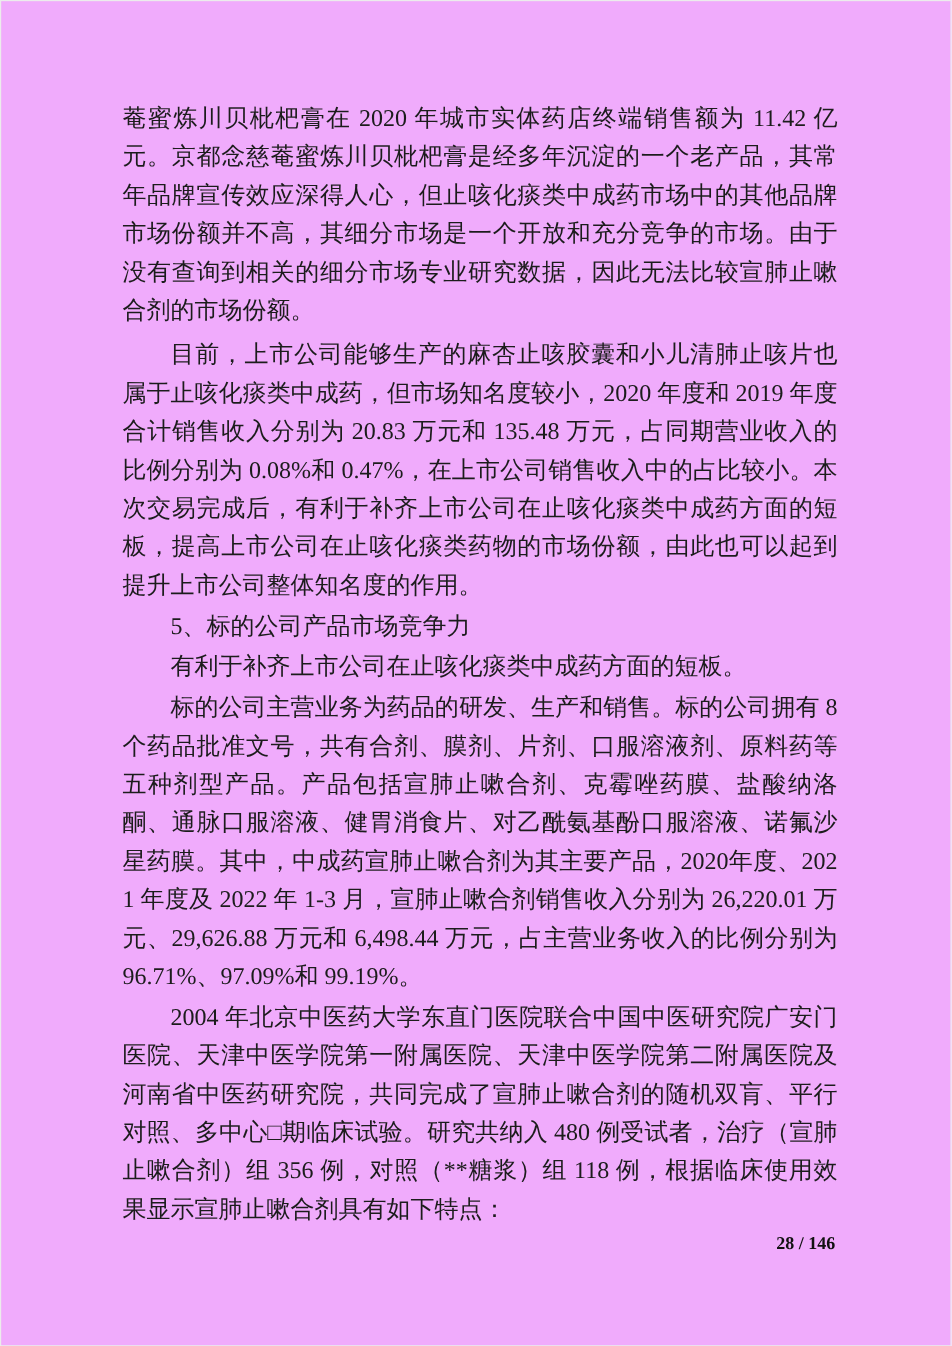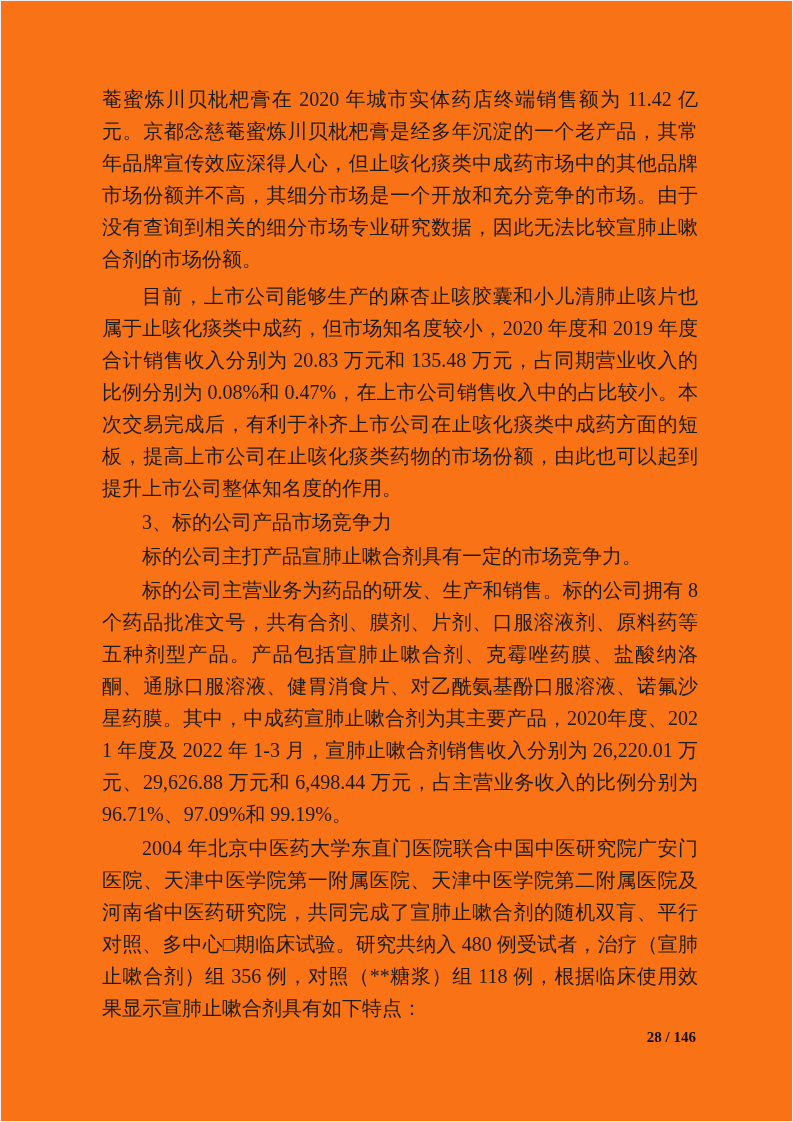--- a/index.html
+++ b/index.html
@@ -4,21 +4,21 @@
 <style>
   html, body {
     margin: 0;
     padding: 0;
     background: #ffffff;
   }
   .page {
     position: relative;
     width: 793px;
     height: 1122px;
-    background: #f97316;
+    background: #f0abfc;
     box-sizing: border-box;
     border: 1px solid #ececec;
     font-family: "Liberation Serif", "DejaVu Serif", serif;
     color: #1c1c1c;
     overflow: hidden;
   }
   .content {
     position: absolute;
     left: 101px;
     top: 82px;
@@ -48,20 +48,20 @@
     font-family: "Liberation Serif", "DejaVu Serif", serif;
   }
 </style>
 </head>
 <body>
 
 <div class="page">
   <div class="content">
     <p class="continuation">菴蜜炼川贝枇杷膏在 2020 年城市实体药店终端销售额为 11.42 亿元。京都念慈菴蜜炼川贝枇杷膏是经多年沉淀的一个老产品，其常年品牌宣传效应深得人心，但止咳化痰类中成药市场中的其他品牌市场份额并不高，其细分市场是一个开放和充分竞争的市场。由于没有查询到相关的细分市场专业研究数据，因此无法比较宣肺止嗽合剂的市场份额。</p>
     <p class="para-gap">目前，上市公司能够生产的麻杏止咳胶囊和小儿清肺止咳片也属于止咳化痰类中成药，但市场知名度较小，2020 年度和 2019 年度合计销售收入分别为 20.83 万元和 135.48 万元，占同期营业收入的比例分别为 0.08%和 0.47%，在上市公司销售收入中的占比较小。本次交易完成后，有利于补齐上市公司在止咳化痰类中成药方面的短板，提高上市公司在止咳化痰类药物的市场份额，由此也可以起到提升上市公司整体知名度的作用。</p>
-    <p>3、标的公司产品市场竞争力</p>
-    <p>标的公司主打产品宣肺止嗽合剂具有一定的市场竞争力。</p>
+    <p>5、标的公司产品市场竞争力</p>
+    <p>有利于补齐上市公司在止咳化痰类中成药方面的短板。</p>
     <p>标的公司主营业务为药品的研发、生产和销售。标的公司拥有 8 个药品批准文号，共有合剂、膜剂、片剂、口服溶液剂、原料药等五种剂型产品。产品包括宣肺止嗽合剂、克霉唑药膜、盐酸纳洛酮、通脉口服溶液、健胃消食片、对乙酰氨基酚口服溶液、诺氟沙星药膜。其中，中成药宣肺止嗽合剂为其主要产品，2020年度、2021 年度及 2022 年 1-3 月，宣肺止嗽合剂销售收入分别为 26,220.01 万元、29,626.88 万元和 6,498.44 万元，占主营业务收入的比例分别为 96.71%、97.09%和 99.19%。</p>
     <p>2004 年北京中医药大学东直门医院联合中国中医研究院广安门医院、天津中医学院第一附属医院、天津中医学院第二附属医院及河南省中医药研究院，共同完成了宣肺止嗽合剂的随机双肓、平行对照、多中心□期临床试验。研究共纳入 480 例受试者，治疗（宣肺止嗽合剂）组 356 例，对照（**糖浆）组 118 例，根据临床使用效果显示宣肺止嗽合剂具有如下特点：</p>
 
   </div>
   <div class="footer">28 / 146</div>
 </div>
 
 </body></html>

